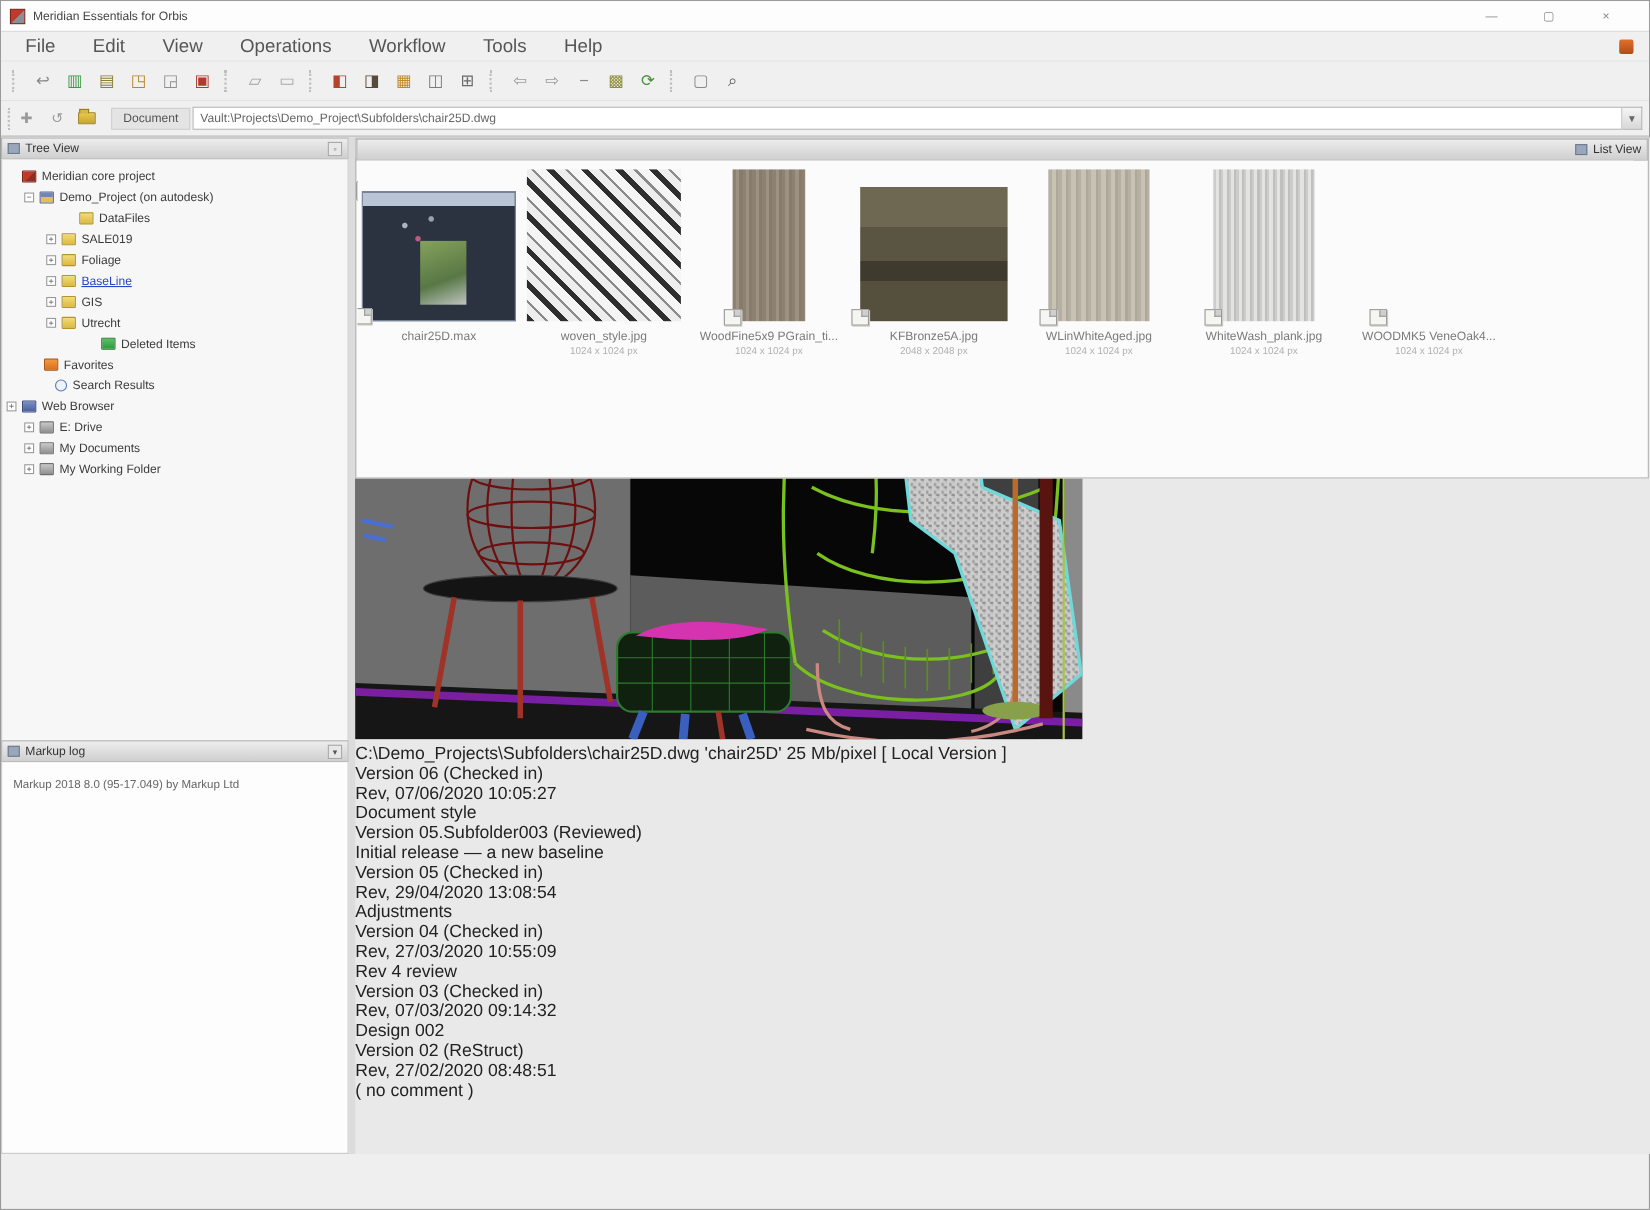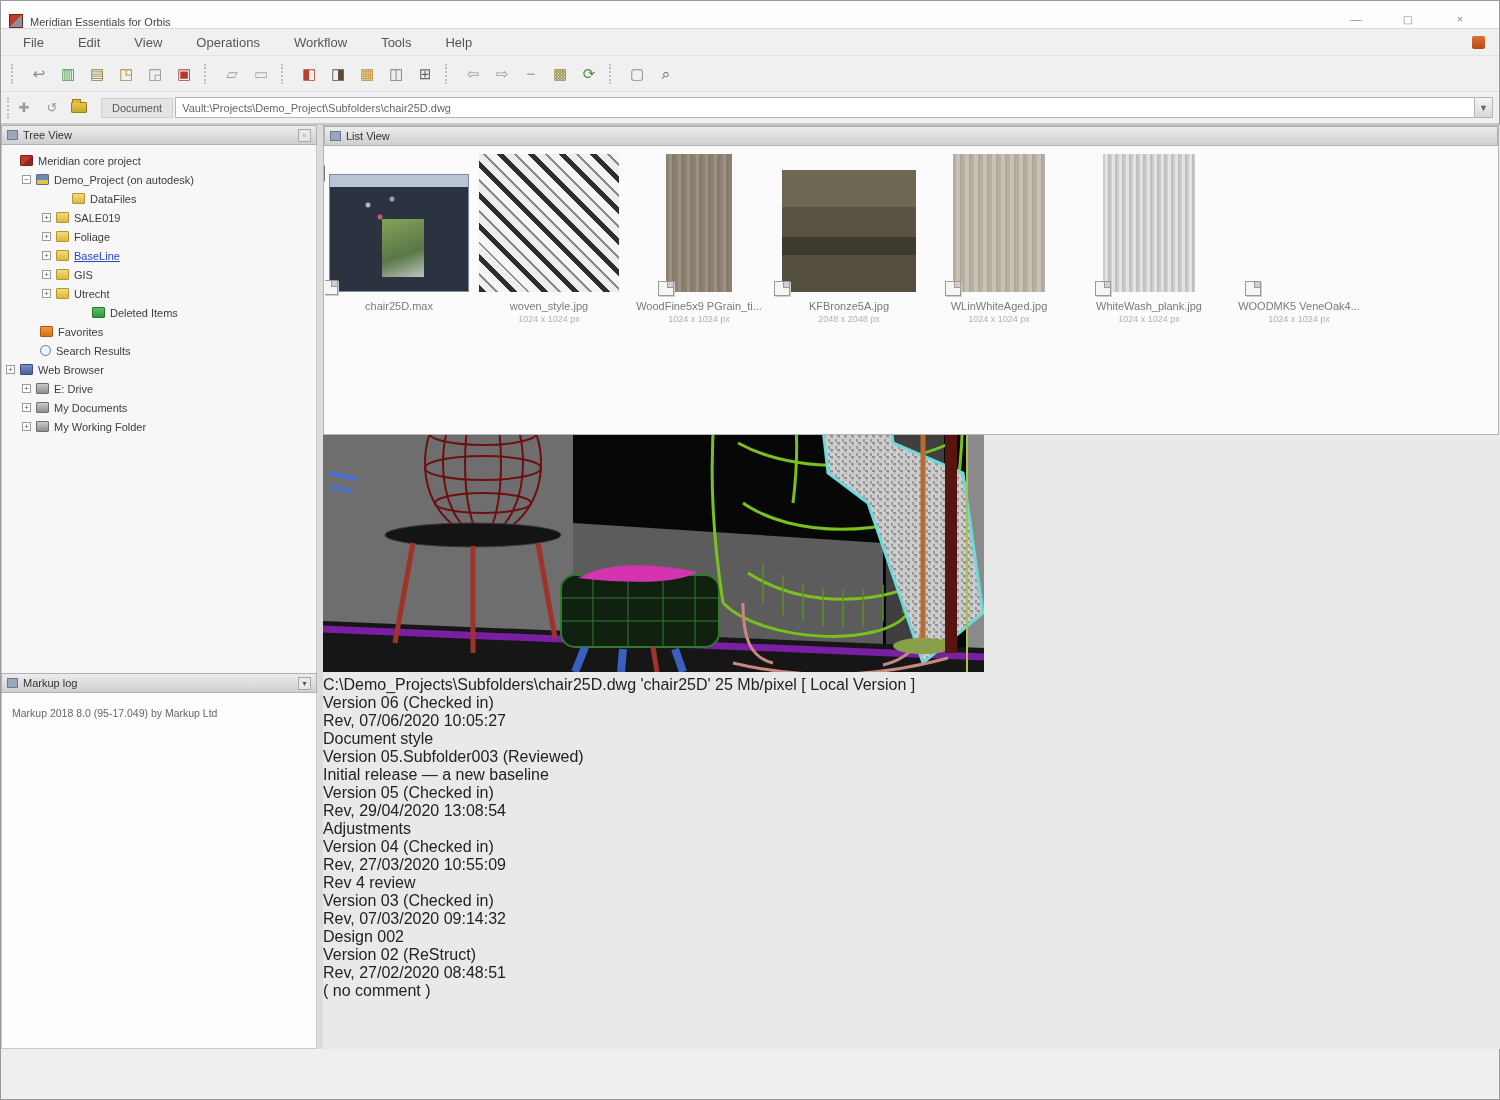--- a/index.html
+++ b/index.html
@@ -2,31 +2,31 @@
 <html><head>
 <meta charset="utf-8">
 <style>
   * { margin:0; padding:0; box-sizing:border-box; }
   html,body { width:1500px; height:1100px; overflow:hidden;
     font-family:"Liberation Sans", sans-serif; background:#e9e9e9; color:#222; }
   .app { position:relative; width:1500px; height:1100px; background:#efefef; border:1px solid #9a9a9a; }
 
   
   .titlebar { position:absolute; left:0; top:0; width:100%; height:28px; background:#fdfdfd;
-    border-bottom:1px solid #d8d8d8; display:flex; align-items:flex-end; padding:0 8px; }
+    border-bottom:1px solid #d8d8d8; display:flex; align-items:center; padding:0 8px; }
   .appicon { width:14px; height:14px; margin-right:7px;
     background:linear-gradient(135deg,#c0392b 0 50%,#8a8f98 50% 100%); border:1px solid #7a2318; }
   .titletext { font-size:11px; color:#444; }
   .wincontrols { margin-left:auto; display:flex; gap:26px; padding-right:18px; }
   .winbtn { width:26px; height:18px; text-align:center; font-size:11px; color:#8a8a8a; line-height:18px; cursor:default; }
 
   
   .menubar { position:absolute; left:0; top:28px; width:100%; height:27px; background:#f0f0f0;
     display:flex; align-items:center; padding-left:18px; gap:26px; border-bottom:1px solid #e2e2e2; }
-  .menuitem { font-size:13px; color:#555; padding:3px 4px; }
+  .menuitem { font-size:17px; color:#555; padding:3px 4px; }
   .menubar .right-ico { margin-left:auto; margin-right:14px; width:13px; height:13px;
     background:linear-gradient(#e0702a,#b34a18); border-radius:2px; }
 
   
   .toolbar { position:absolute; left:0; top:55px; width:100%; height:36px; background:#f0f0f0;
     border-bottom:1px solid #e0e0e0; display:flex; align-items:center; padding-left:10px; gap:11px; }
   .grip { width:4px; height:20px; border-left:2px dotted #bdbdbd; margin-right:4px; }
   .tb-icon { width:18px; height:18px; font-size:15px; line-height:18px; text-align:center; display:inline-block; }
   .addressbar { position:absolute; left:0; top:91px; width:100%; height:33px; background:#f0f0f0;
     border-bottom:2px solid #c9c9c9; display:flex; align-items:center; padding:0 6px; }
@@ -40,21 +40,21 @@
   .addr-input { flex:1; height:21px; border:1px solid #b5b5b5; background:#fff; font-size:11px;
     color:#666; padding:0 6px; font-family:"Liberation Sans",sans-serif; }
   .addr-drop { width:18px; height:21px; background:linear-gradient(#f5f5f5,#d8d8d8); border:1px solid #b5b5b5;
     border-left:none; font-size:9px; color:#666; text-align:center; line-height:21px; }
 
   
   .main { position:absolute; left:0; top:124px; width:1500px; height:924px; background:#e9e9e9; }
   .vdivider { position:absolute; left:316px; top:0; width:6px; height:924px; background:#dcdcdc; }
 
   .panel-header { height:20px; background:linear-gradient(#ededed,#cfcfcf); border:1px solid #b0b0b0;
-    display:flex; align-items:center; padding:0 5px; font-size:11px; color:#333; }
+    display:flex; align-items:center; padding:0 5px; font-size:11px; color:#333;justify-content:flex-end; }
   .ph-ico { width:11px; height:10px; background:#9aa7bb; border:1px solid #6b7a92; margin-right:5px; }
   .ph-btn { margin-left:auto; width:13px; height:13px; background:#e8e8e8; border:1px solid #a8a8a8;
     font-size:8px; line-height:12px; text-align:center; color:#555; }
 
   
   .left-panel { position:absolute; left:0; top:0; width:316px; height:924px; background:#f7f7f7; }
   .tree-body { position:absolute; left:0; top:20px; width:316px; height:528px; background:#f7f7f7;
     border-left:1px solid #c9c9c9; border-right:1px solid #c9c9c9; padding-top:6px; overflow:hidden; }
   .trow { height:19px; display:flex; align-items:center; font-size:11px; color:#3c3c3c; white-space:nowrap; }
   .exp { width:9px; height:9px; border:1px solid #9a9a9a; background:#fff; font-size:8px; line-height:7px;
@@ -282,21 +282,21 @@
         <div class="trow" style="padding-left:76px">
           <span class="exp none"></span>
             <span class="ticon i-del"></span>
           <span>Deleted Items</span>
         </div>
         <div class="trow" style="padding-left:24px">
           <span class="exp none"></span>
             <span class="ticon i-fav"></span>
           <span>Favorites</span>
         </div>
-        <div class="trow" style="padding-left:24px">
+        <div class="trow" style="padding-left:34px">
           <span class="exp none"></span>
             <span class="ticon i-search"></span>
           <span>Search Results</span>
         </div>
         <div class="trow" style="padding-left:4px">
           <span class="exp">+</span>
           <span class="ticon i-web"></span>
           <span>Web Browser</span>
         </div>
         <div class="trow" style="padding-left:20px">

